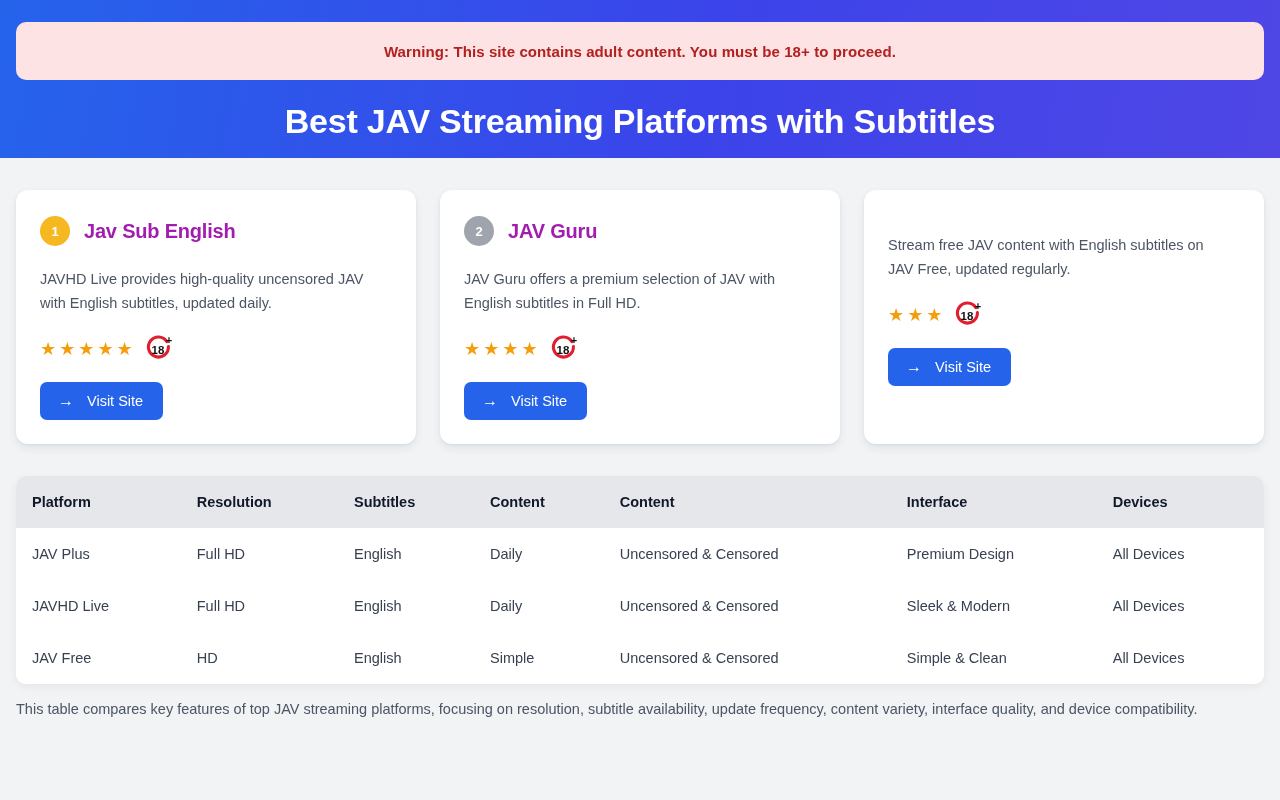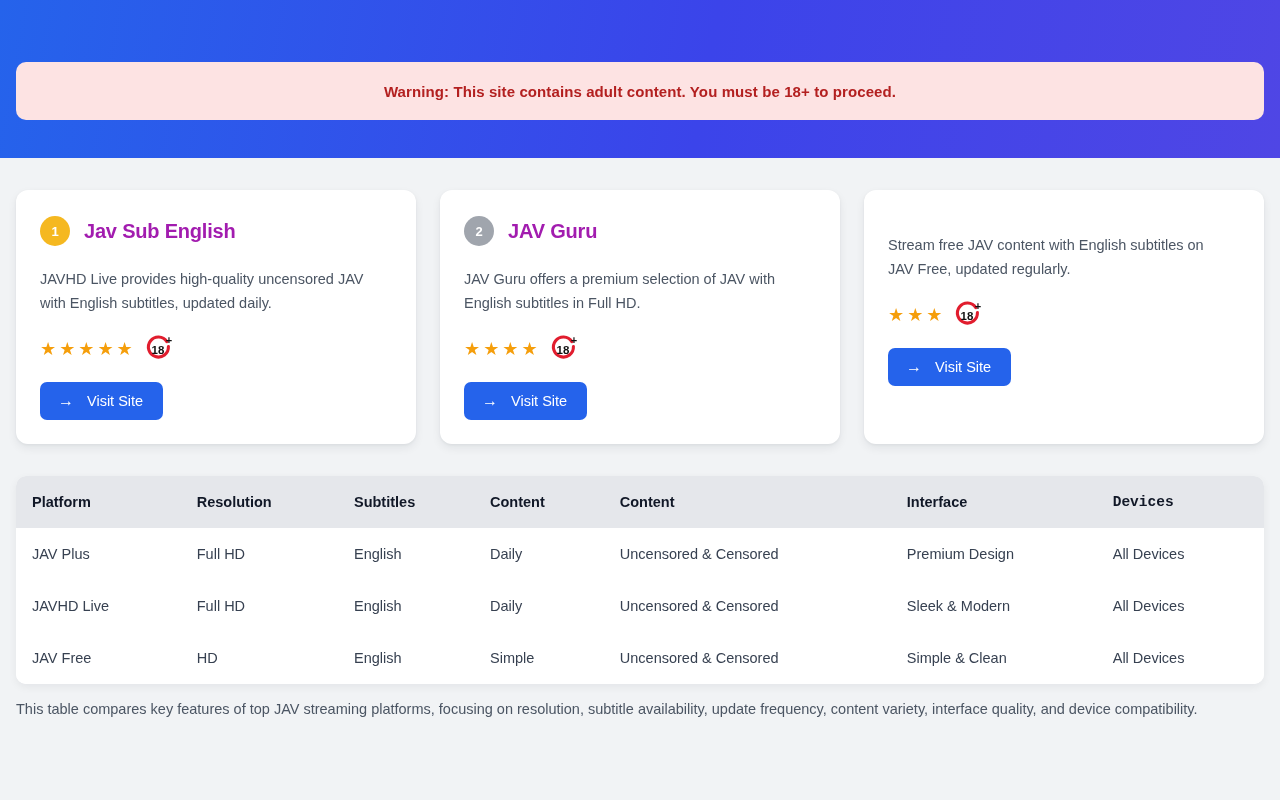--- a/index.html
+++ b/index.html
@@ -25,21 +25,20 @@
   }
 
   .warning-banner {
     background: #fde3e3;
     border-radius: 10px;
     height: 58px;
     display: flex;
     align-items: center;
     justify-content: center;
     padding: 0 12px;
-    margin-top: 40px;
   }
 
   .warning-text {
     color: #b32020;
     font-weight: bold;
     font-size: 15px;
     letter-spacing: 0.1px;
     text-align: center;
   }
 
@@ -184,36 +183,37 @@
     background: #ffffff;
   }
 
   
   .col-platform   { width: 13.2%; }
   .col-resolution { width: 12.6%; }
   .col-subtitles  { width: 10.9%; }
   .col-updates    { width: 10.4%; }
   .col-content    { width: 23.0%; }
   .col-interface  { width: 16.5%; }
-  .col-devices    { width: 13.4%; font-family: Liberation Mono, monospace; }
+  .col-devices    { width: 13.4%; }
 
   .table-caption {
     margin: 14px 16px 0 16px;
     font-size: 14.5px;
     line-height: 1.62;
     color: #4b5563;
   }
 </style>
 </head>
 <body>
 
 <div class="header">
   <div class="warning-banner">
     <div class="warning-text">Warning: This site contains adult content. You must be 18+ to proceed.</div>
   </div>
+  <h1 class="page-title">Best JAV Streaming Platforms with Subtitles</h1>
 </div>
 
 <div class="cards-row">
 
   <div class="card">
     <div class="card-head">
       <div class="rank-badge" style="background:#f5b820;">
         <span>1</span>
       </div>
       <div class="card-title">Jav Sub English</div>

